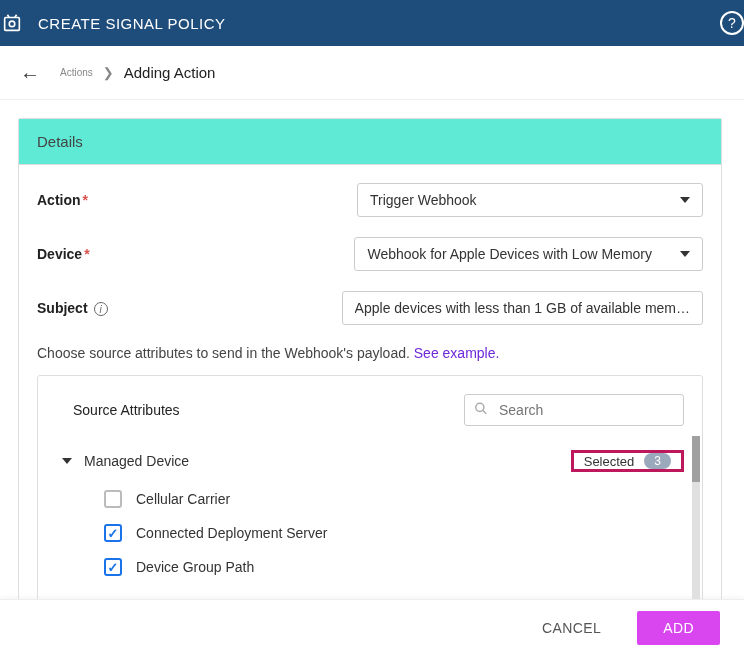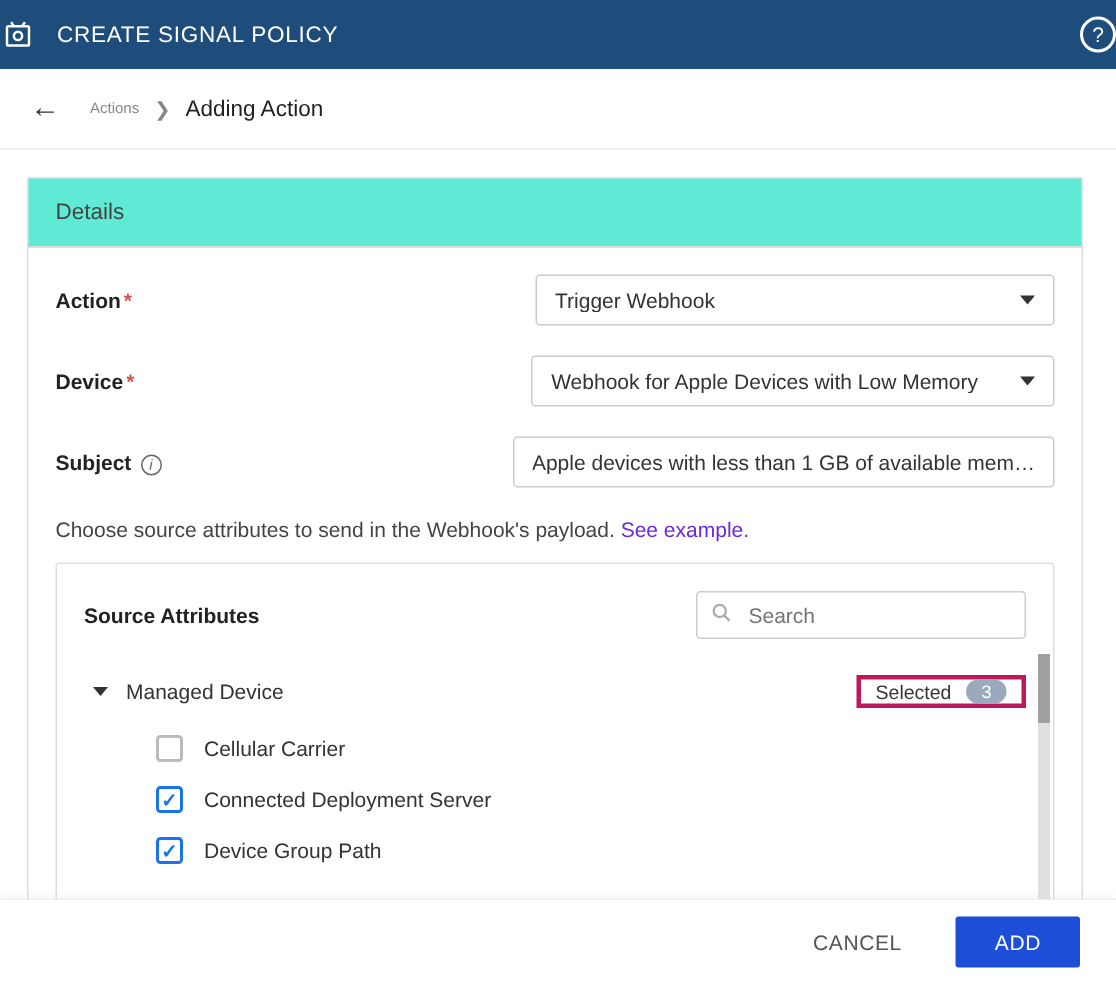--- a/index.html
+++ b/index.html
@@ -175,22 +175,23 @@
       padding: 18px 18px 10px 18px;
       position: relative;
     }
     .attr-header {
       display: flex;
       align-items: center;
       justify-content: space-between;
       margin-bottom: 18px;
     }
     .attr-title {
-      font-weight: 700;
+      font-weight: 400;
       color: #222;
+      margin-left: 17px;
     }
     .search-wrap {
       width: 220px;
       position: relative;
     }
     .search-input {
       width: 100%;
       padding: 7px 10px 7px 34px;
       border: 1px solid #ccc;
       border-radius: 3px;
@@ -307,21 +308,21 @@
       border-radius: 2px;
     }
     .btn-cancel {
       background: transparent;
       border: none;
       color: #555;
       margin-right: 10px;
       letter-spacing: 0.4px;
     }
     .btn-primary {
-      background: #1d4ed8;
+      background: #d946ef;
       border: none;
       color: #fff;
       letter-spacing: 0.4px;
     }
   </style>
 </head>
 <body>
 
 <div class="topbar">
   <span class="app-icon">

